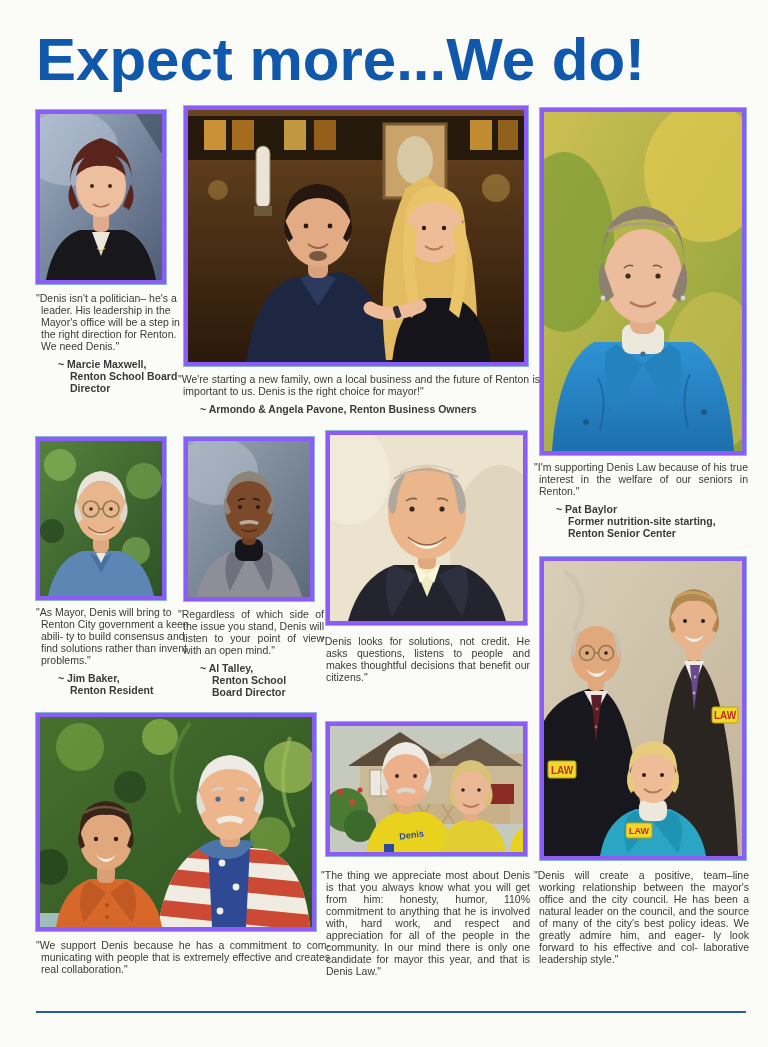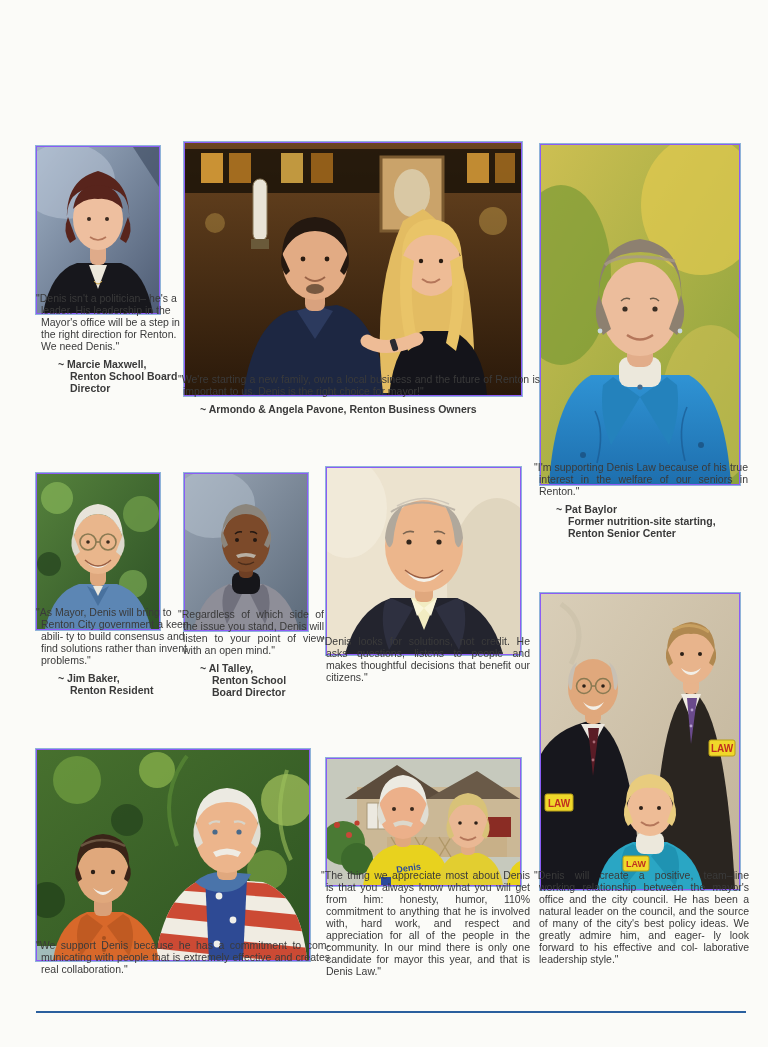--- a/index.html
+++ b/index.html
@@ -8,23 +8,22 @@
     background:#fbfbf8;overflow:hidden;
     font-family:"Liberation Sans","DejaVu Sans",sans-serif;
     color:#3a3a3a;
   }
   .headline{
     position:absolute;left:36px;top:30px;width:700px;
     font-size:60px;font-weight:bold;letter-spacing:0px;
     color:#1058ac;line-height:1.0;white-space:nowrap;
   }
   .photo{
-    position:absolute;border:1px solid #8b5cf6;background:#22c55e;
+    position:absolute;border:4px solid #8b5cf6;background:#22c55e;
     box-shadow:0 0 0 1px #8fb3d9;
-    margin-top:36px;
   }
   .photo svg{display:block;}
   .tb{position:absolute;font-size:10.5px;line-height:12px;}
   .quote{padding-left:5px;text-indent:-5px;}
   .just{text-align:justify;}
   .attr{
     font-weight:bold;margin-top:6px;
     padding-left:34px;text-indent:-12px;white-space:pre-line;
   }
   .rule{position:absolute;left:36px;top:1011px;width:710px;height:2px;background:#2a5f9e;}
@@ -47,20 +46,21 @@
   .tb-parker{left:321px;top:635px;width:209px;}
   .tb-battisti{left:36px;top:939px;width:294px;}
   .tb-bressler{left:321px;top:869px;width:209px;}
   .tb-council{left:534px;top:869px;width:215px;}
 </style>
 </head>
 <body>
 
 <div class="page">
 
+  <div class="headline">Expect more...We do!</div>
 
   <div class="photo ph-maxwell">
     <svg width="122" height="166" viewBox="0 0 122 166">
       <defs>
         <linearGradient id="gmx" x1="0" y1="0" x2="1" y2="1">
           <stop offset="0" stop-color="#9fb0c4"></stop>
             <stop offset="1" stop-color="#4e5c74"></stop>
         </linearGradient>
       </defs>
       <rect width="122" height="166" fill="url(#gmx)"></rect>

